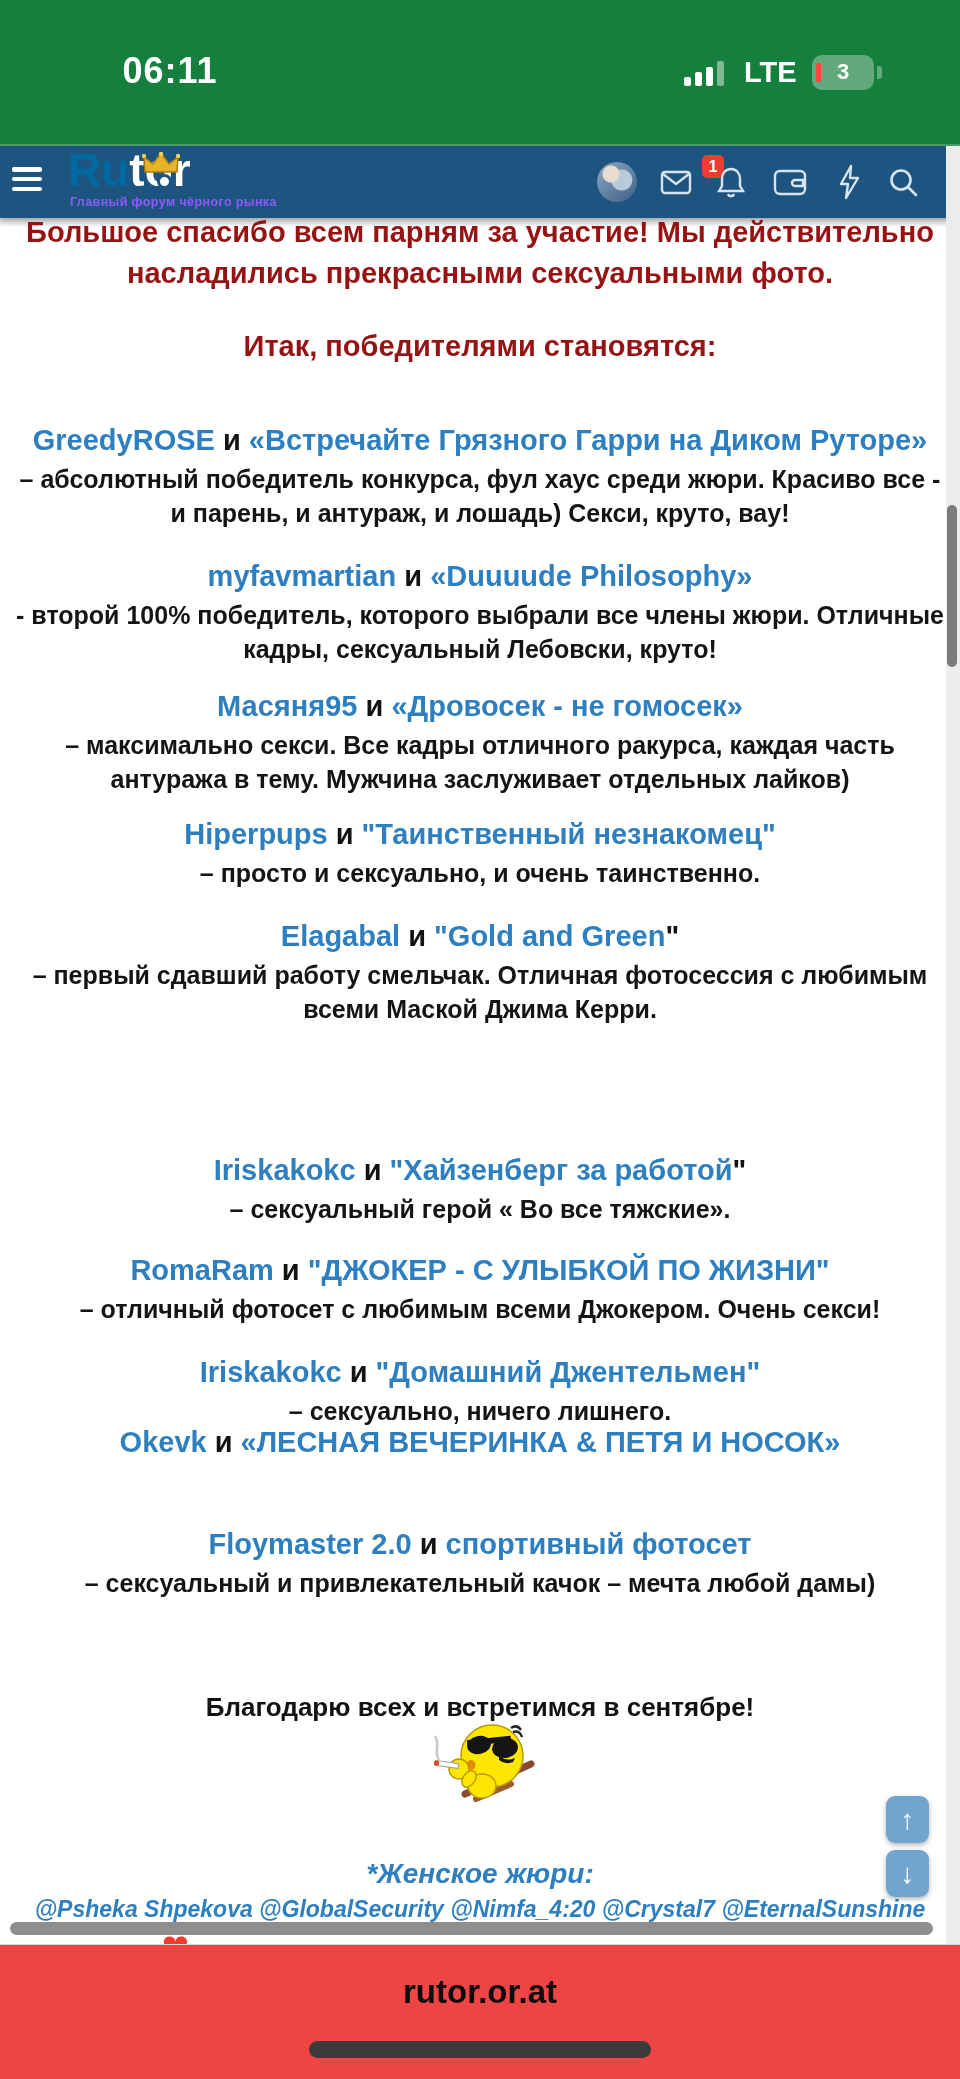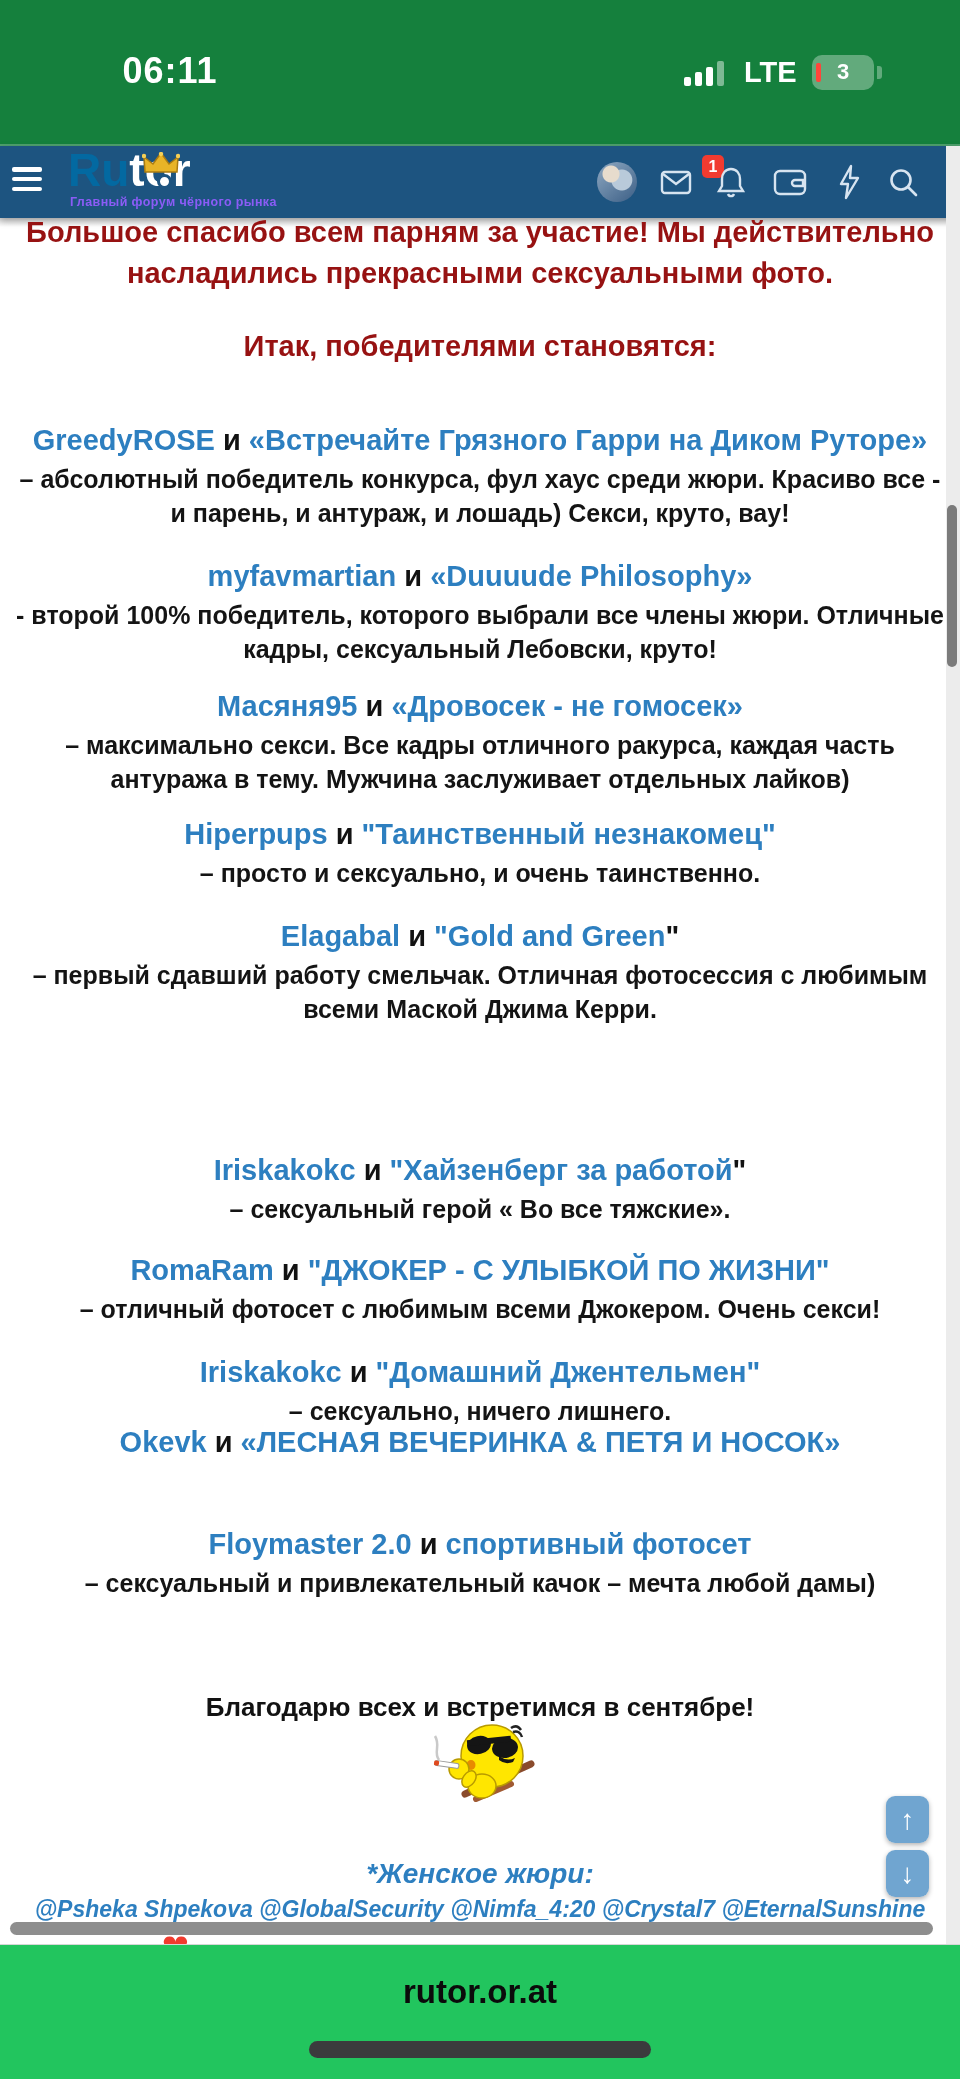--- a/index.html
+++ b/index.html
@@ -62,21 +62,21 @@
   .vtrack{position:absolute;right:0;top:146px;width:14px;height:1798px;background:#ececec;}
   .vthumb{position:absolute;right:3px;top:505px;width:10px;height:162px;border-radius:5px;background:#7b7b7b;}
   
   .scrollbtn{position:absolute;left:886px;width:43px;height:47px;border-radius:9px;
              background:rgba(92,152,201,.88);color:#fff;display:flex;align-items:center;justify-content:center;
              font-size:28px;font-weight:bold;box-shadow:0 2px 5px rgba(0,0,0,.3);cursor:pointer;z-index:3;}
   .btn-up{top:1796px;}
   .btn-down{top:1850px;}
   .emoji{position:absolute;left:50%;transform:translateX(-50%);top:1722px;z-index:1;}
   
-  .footer{position:absolute;left:0;top:1944px;width:960px;height:135px;background:#22c55e;
+  .footer{position:absolute;left:0;top:1944px;width:960px;height:135px;background:#ef4444;
           border-top:1px solid #d6d6d6;box-sizing:border-box;z-index:4;}
   .url{position:absolute;left:0;top:28px;width:960px;text-align:center;color:#0b0b0b;
        font-size:33px;font-weight:600;}
   .homebar{position:absolute;left:309px;top:96px;width:342px;height:17px;border-radius:9px;background:#3b3b3d;}
 </style>
 </head>
 <body>
 
 <div class="screen">
 

